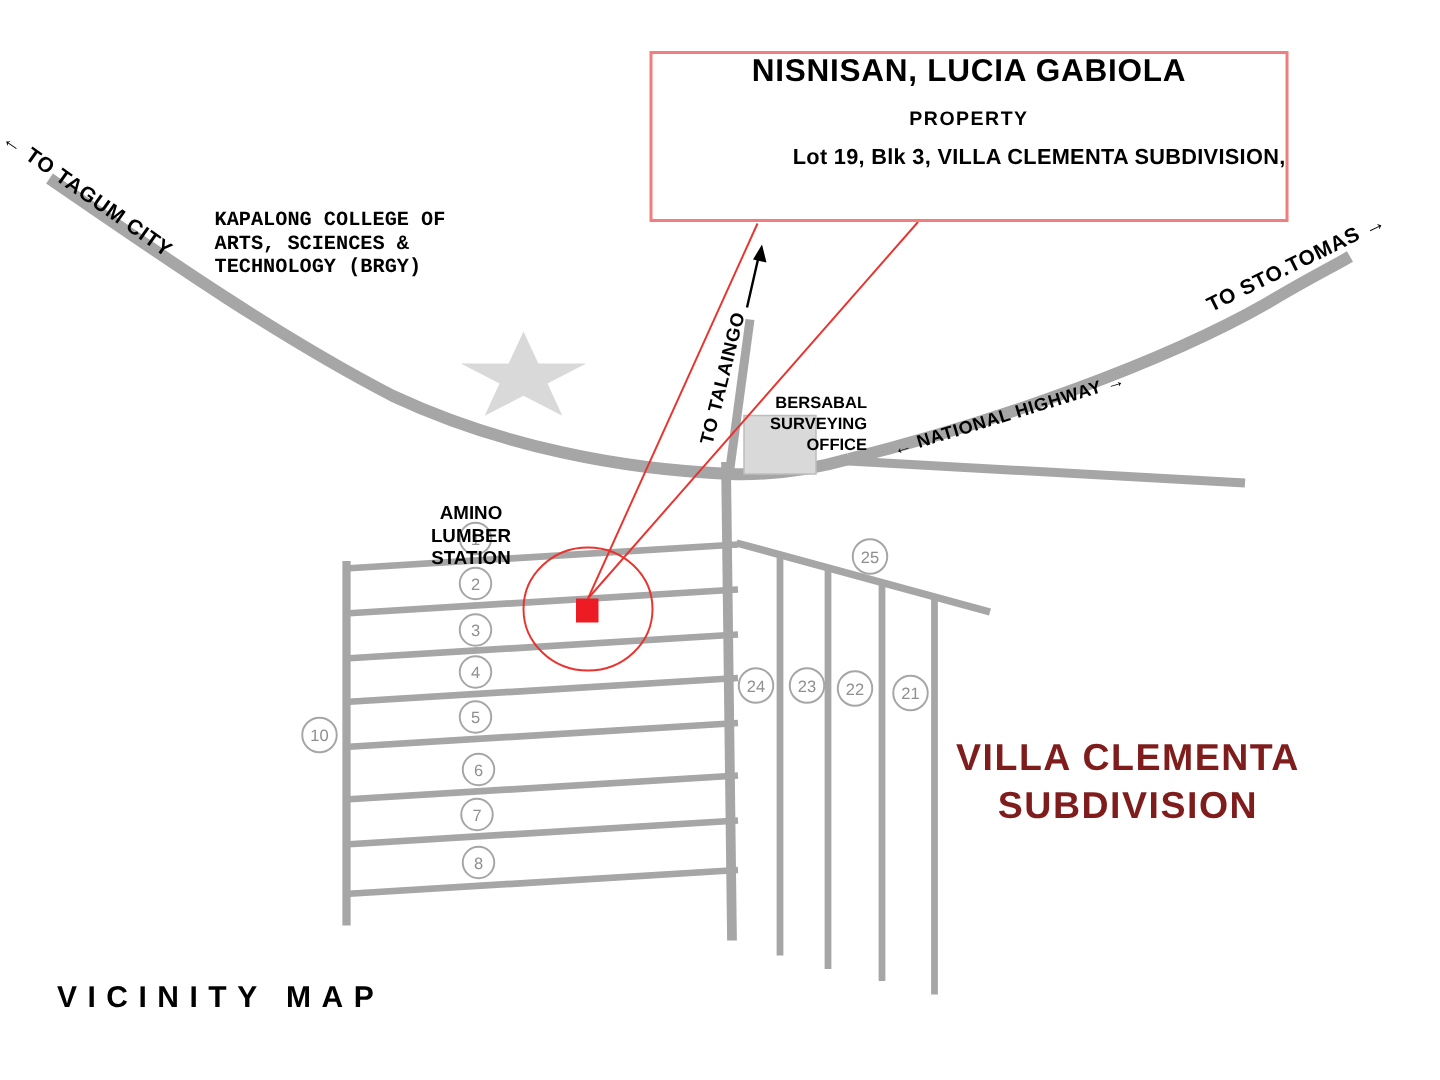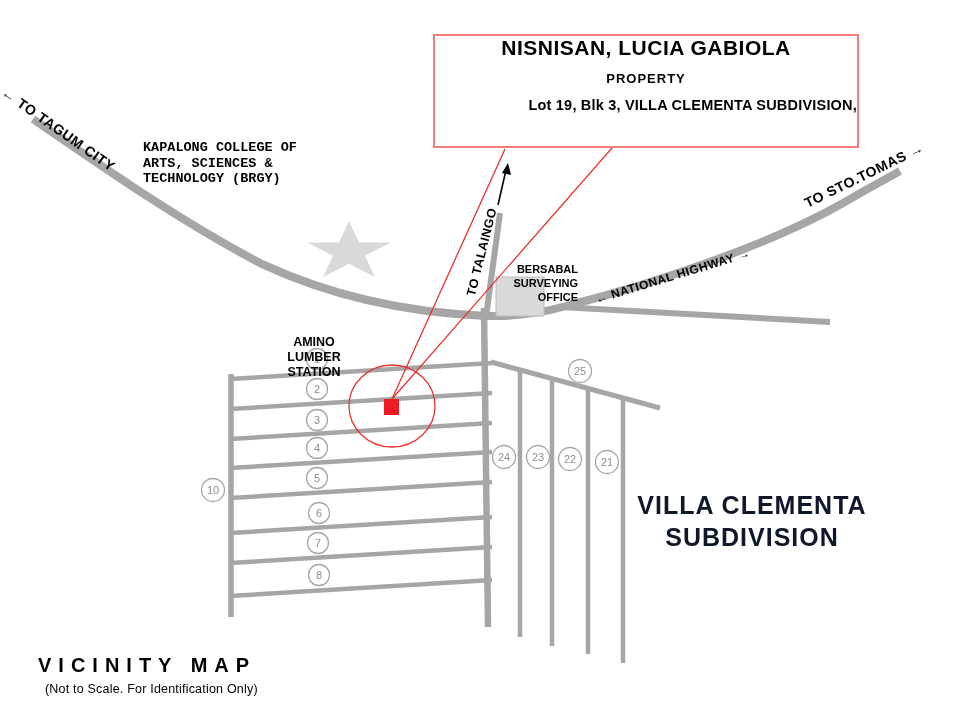--- a/index.html
+++ b/index.html
@@ -21,21 +21,21 @@
   #addr{margin-top:10px;font-size:14.5px;font-weight:bold;line-height:18px;letter-spacing:0.2px;text-align:right;}
   
   #kcast{left:143px;top:140px;font-size:13.5px;line-height:15.5px;font-family:Liberation Mono, monospace;}
   #shell{left:299px;top:229px;width:100px;font-size:15.5px;line-height:19px;}
   #amino{left:274px;top:295px;width:80px;font-size:12.5px;line-height:15px;margin-top:40px;}
   #bersabal{left:496px;top:262px;width:82px;font-size:11px;line-height:14px;text-align:right;}
   #tagum{left:8px;top:84px;font-size:14px;transform-origin:0 0;transform:rotate(35deg);letter-spacing:0.5px;}
   #talaingo{left:482px;top:252px;font-size:12.5px;transform:translate(-50%,-50%) rotate(-76deg);letter-spacing:0.5px;}
   #nat-hwy{left:673px;top:277px;font-size:12px;transform:translate(-50%,-50%) rotate(-17deg);letter-spacing:0.5px;}
   #sto-tomas{left:864px;top:175px;font-size:14px;transform:translate(-50%,-50%) rotate(-26deg);letter-spacing:0.5px;}
-  #villa{left:628px;top:489px;width:248px;color:#0f172a;font-size:25px;line-height:32px;letter-spacing:1px;}
+  #villa{left:628px;top:489px;width:248px;color:#7f1d1d;font-size:25px;line-height:32px;letter-spacing:1px;}
   #vmap-title{left:38px;top:654px;font-size:20px;letter-spacing:7px;}
   #vmap-note{left:45px;top:682px;font-size:12.5px;font-weight:normal;letter-spacing:0.2px;}
 </style>
 </head>
 <body>
 
 <div id="stage">
 
   <svg width="960" height="720" viewBox="0 0 960 720">
 
@@ -168,15 +168,14 @@
     <div>SURVEYING</div>
     <div>OFFICE</div>
   </div>
 
   <div id="villa" class="lbl ctr">
     <div>VILLA CLEMENTA</div>
     <div>SUBDIVISION</div>
   </div>
 
   <div id="vmap-title" class="lbl">VICINITY MAP</div>
-  <div id="vmap-note" class="lbl">(Not to Scale. For Identification Only)</div>
 
 </div>
 
 </body></html>

